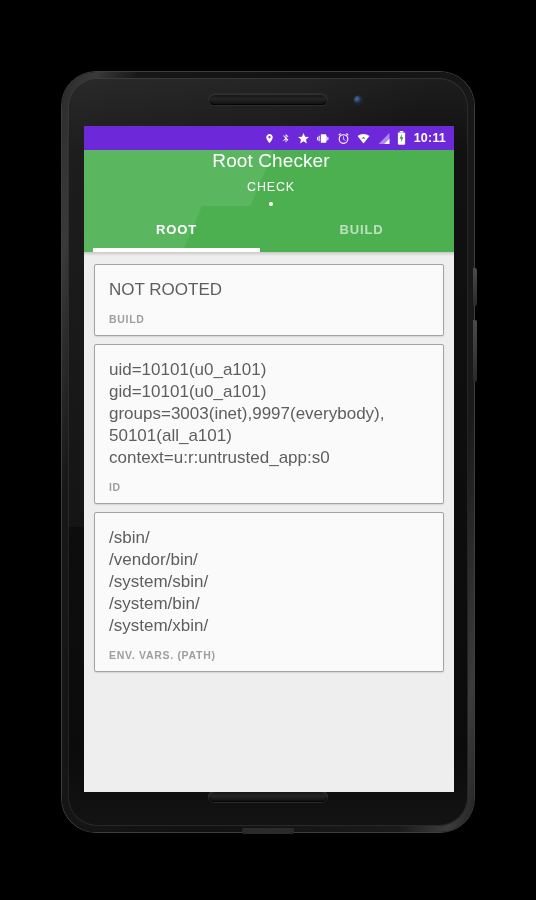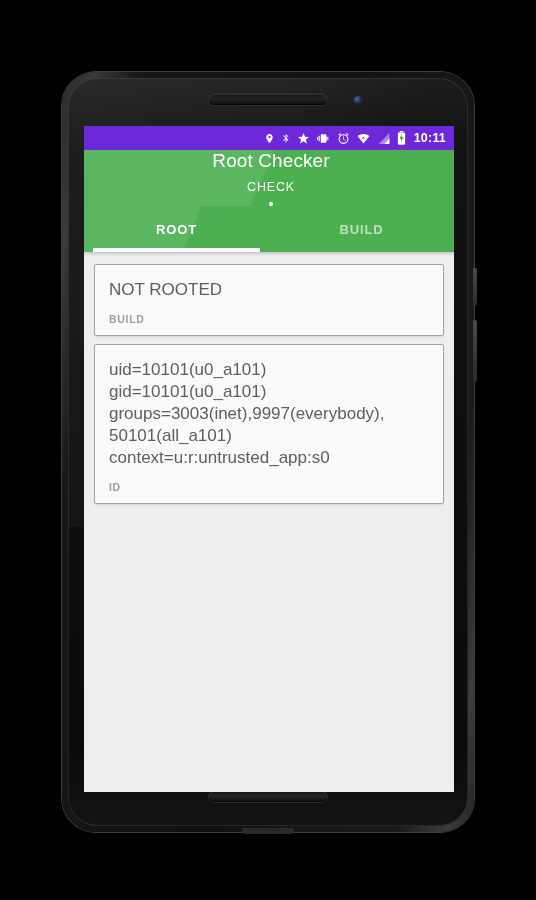--- a/index.html
+++ b/index.html
@@ -296,17 +296,25 @@
 
       <div class="card">
         <div class="card-value">uid=10101(u0_a101)
 gid=10101(u0_a101)
 groups=3003(inet),9997(everybody),
 50101(all_a101)
 context=u:r:untrusted_app:s0</div>
         <div class="card-label">ID</div>
       </div>
 
+      <div class="card">
+        <div class="card-value">/sbin/
+/vendor/bin/
+/system/sbin/
+/system/bin/
+/system/xbin/</div>
+        <div class="card-label">ENV. VARS. (PATH)</div>
+      </div>
 
 
     </div>
   </div>
 </div>
 
 </body></html>

